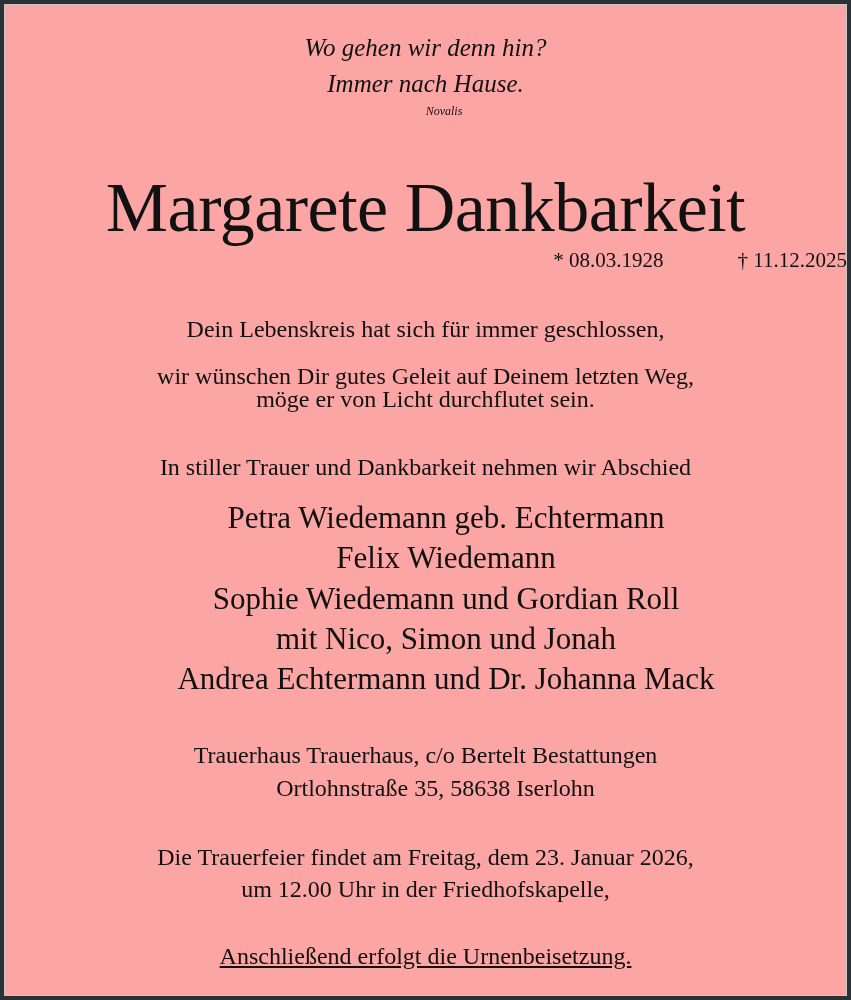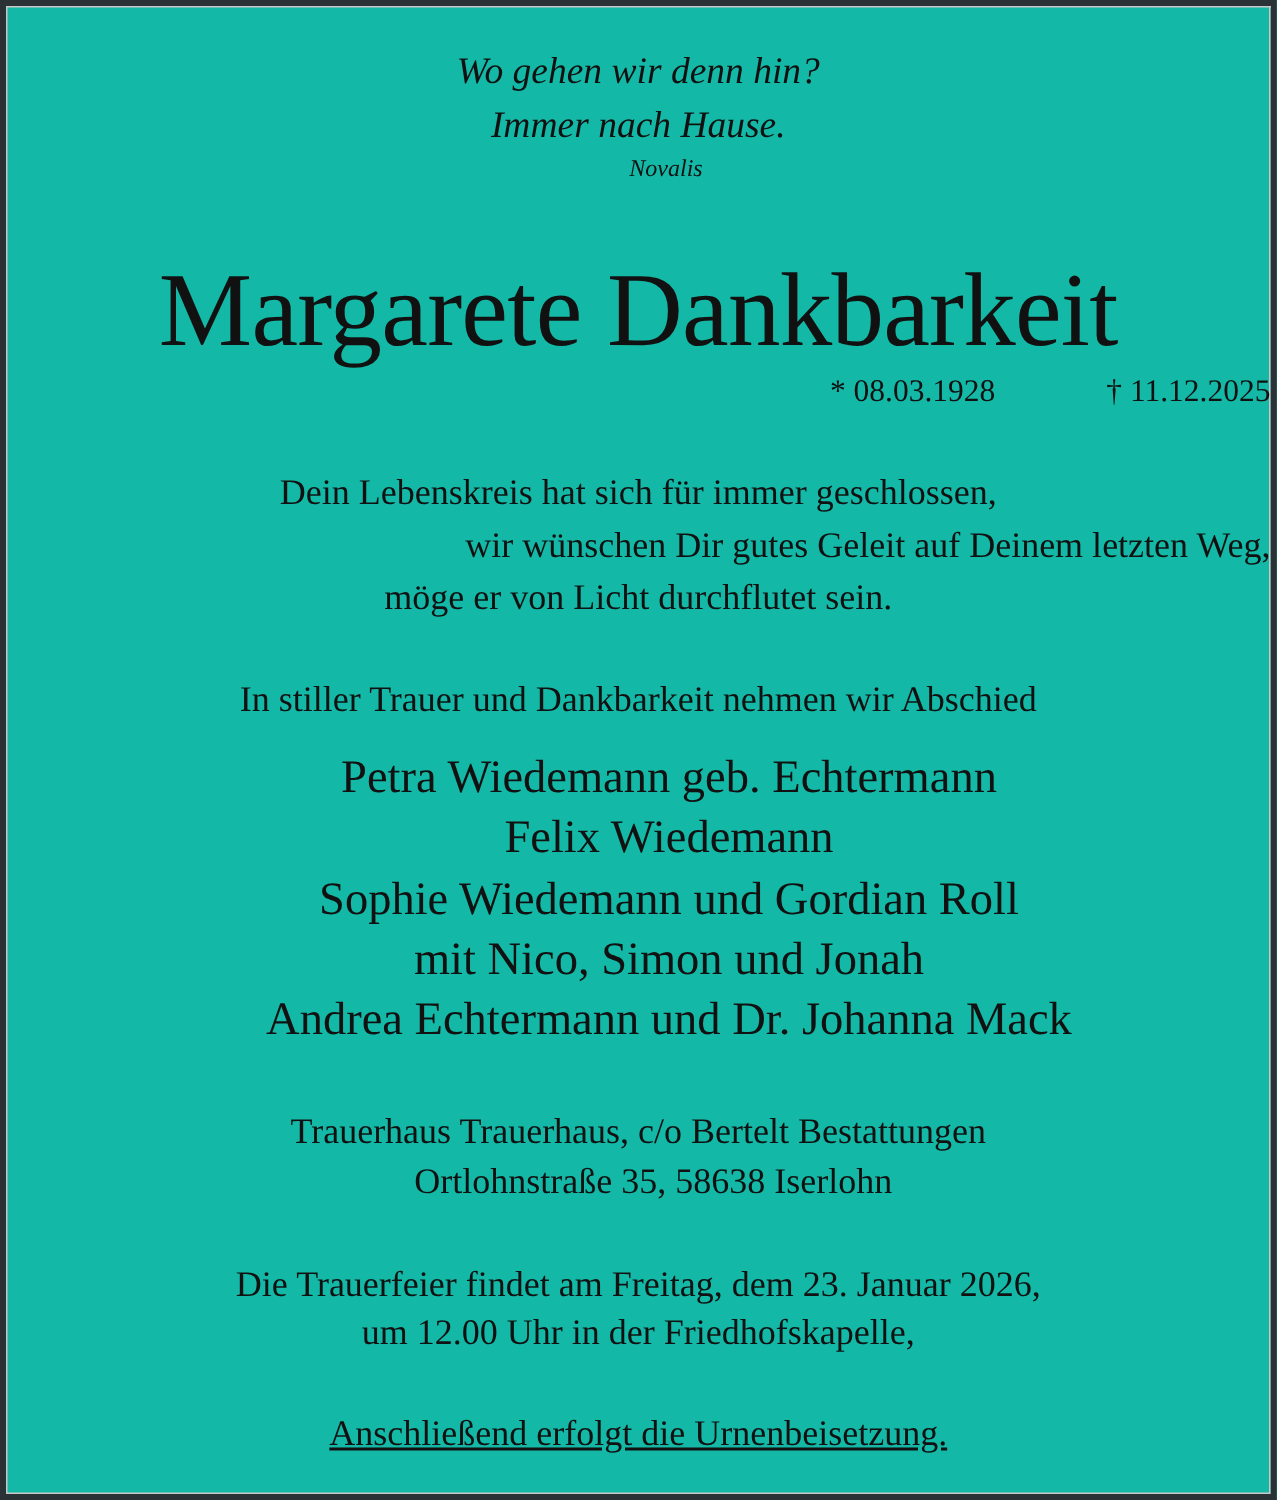--- a/index.html
+++ b/index.html
@@ -12,34 +12,34 @@
       height: 1000px;
       position: relative;
       overflow: hidden;
     }
     .frame {
       position: absolute;
       left: 4px;
       top: 4px;
       width: 843px;
       height: 992px;
-      background: #14b8a6;
+      background: #fca5a5;
       box-shadow: inset 1px 1px 0 #c8c8c8, inset -1px -1px 0 #c8c8c8;
       color: #111111;
       font-family: "Liberation Serif", "DejaVu Serif", serif;
       text-align: center;
     }
     .line {
       position: absolute;
       left: 0;
       right: 0;
       white-space: nowrap;
     }
     .motto { font-style: italic; font-size: 25px; }
-    .author { font-style: italic; font-size: 16px; margin-left: 37px; }
+    .author { font-style: italic; font-size: 12px; margin-left: 37px; }
     .name { font-size: 70px; letter-spacing: -0.5px; }
     .dates { font-size: 21px; text-align: right; }
     .dates span { display: inline-block; }
     .dates .born { margin-right: 74px; }
     .body-text { font-size: 24px; }
     .mourners { font-size: 31px; padding-left: 41px; }
   </style>
 </head>
 <body>
 
@@ -49,21 +49,21 @@
   <div class="line motto" style="top:66px;">Immer nach Hause.</div>
   <div class="line author" style="top:100px;">Novalis</div>
 
   <div class="line name" style="top:164px;">Margarete Dankbarkeit</div>
 
   <div class="line dates" style="top:244px;">
     <span class="born">* 08.03.1928</span><span class="died">† 11.12.2025</span>
   </div>
 
   <div class="line body-text" style="top:312px;">Dein Lebenskreis hat sich für immer geschlossen,</div>
-  <div class="line body-text" style="top:347px;text-align:right;">wir wünschen Dir gutes Geleit auf Deinem letzten Weg,</div>
+  <div class="line body-text" style="top:359px;">wir wünschen Dir gutes Geleit auf Deinem letzten Weg,</div>
   <div class="line body-text" style="top:382px;">möge er von Licht durchflutet sein.</div>
 
   <div class="line body-text" style="top:450px;">In stiller Trauer und Dankbarkeit nehmen wir Abschied</div>
 
   <div class="line mourners" style="top:496px;">Petra Wiedemann geb. Echtermann</div>
   <div class="line mourners" style="top:536px;">Felix Wiedemann</div>
   <div class="line mourners" style="top:577px;">Sophie Wiedemann und Gordian Roll</div>
   <div class="line mourners" style="top:617px;">mit Nico, Simon und Jonah</div>
   <div class="line mourners" style="top:657px;">Andrea Echtermann und Dr. Johanna Mack</div>
 

